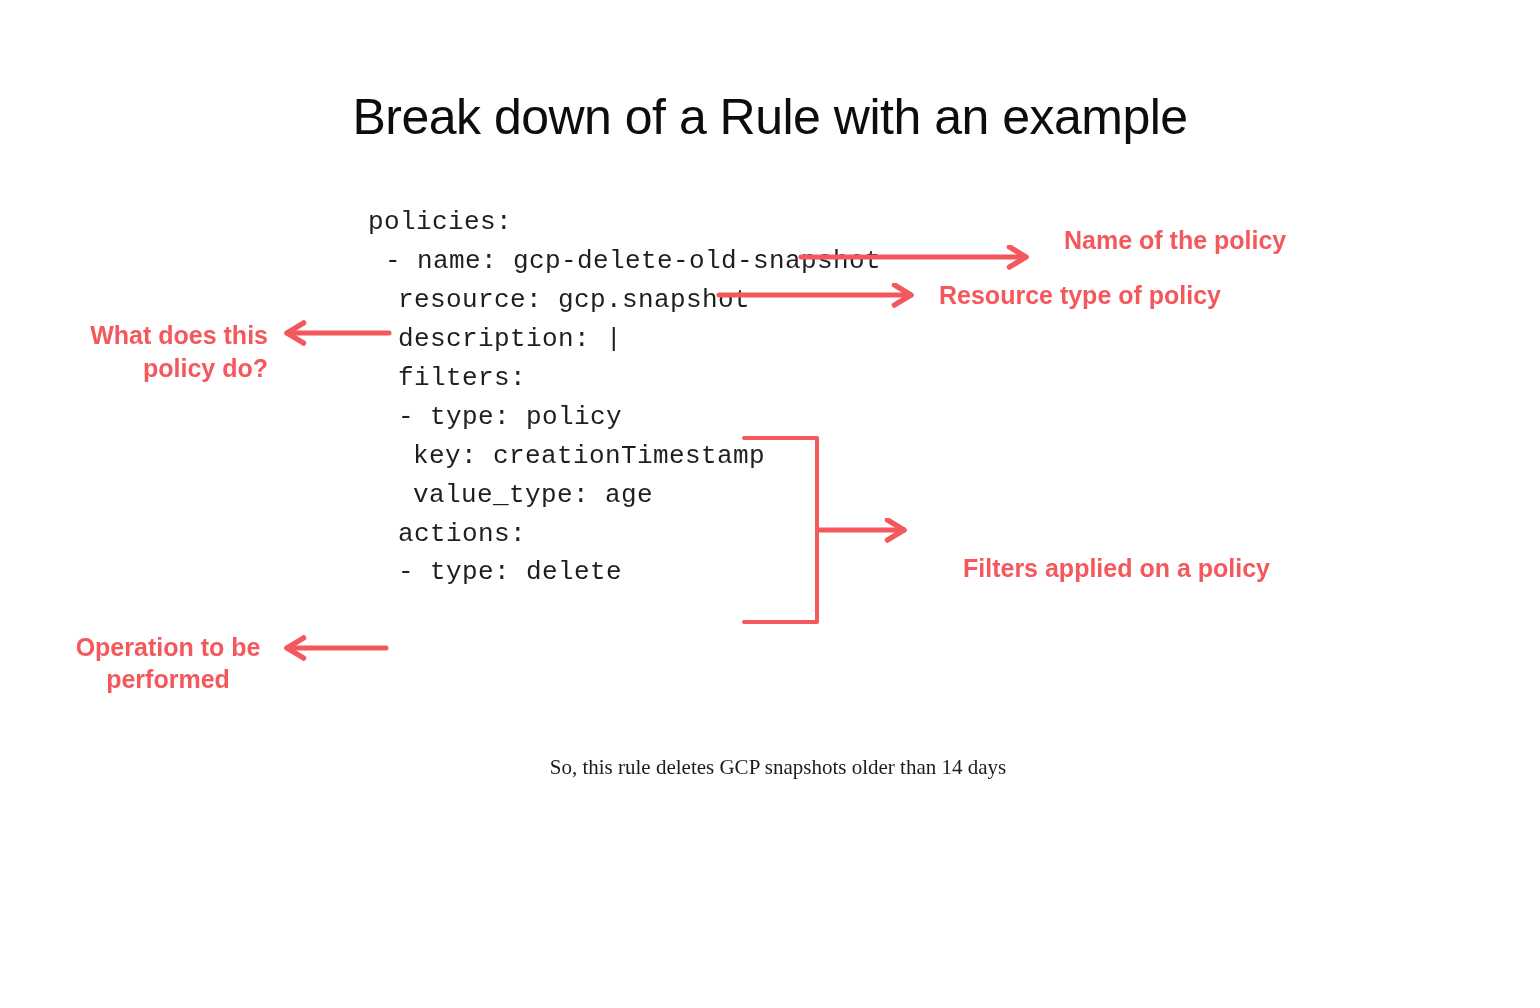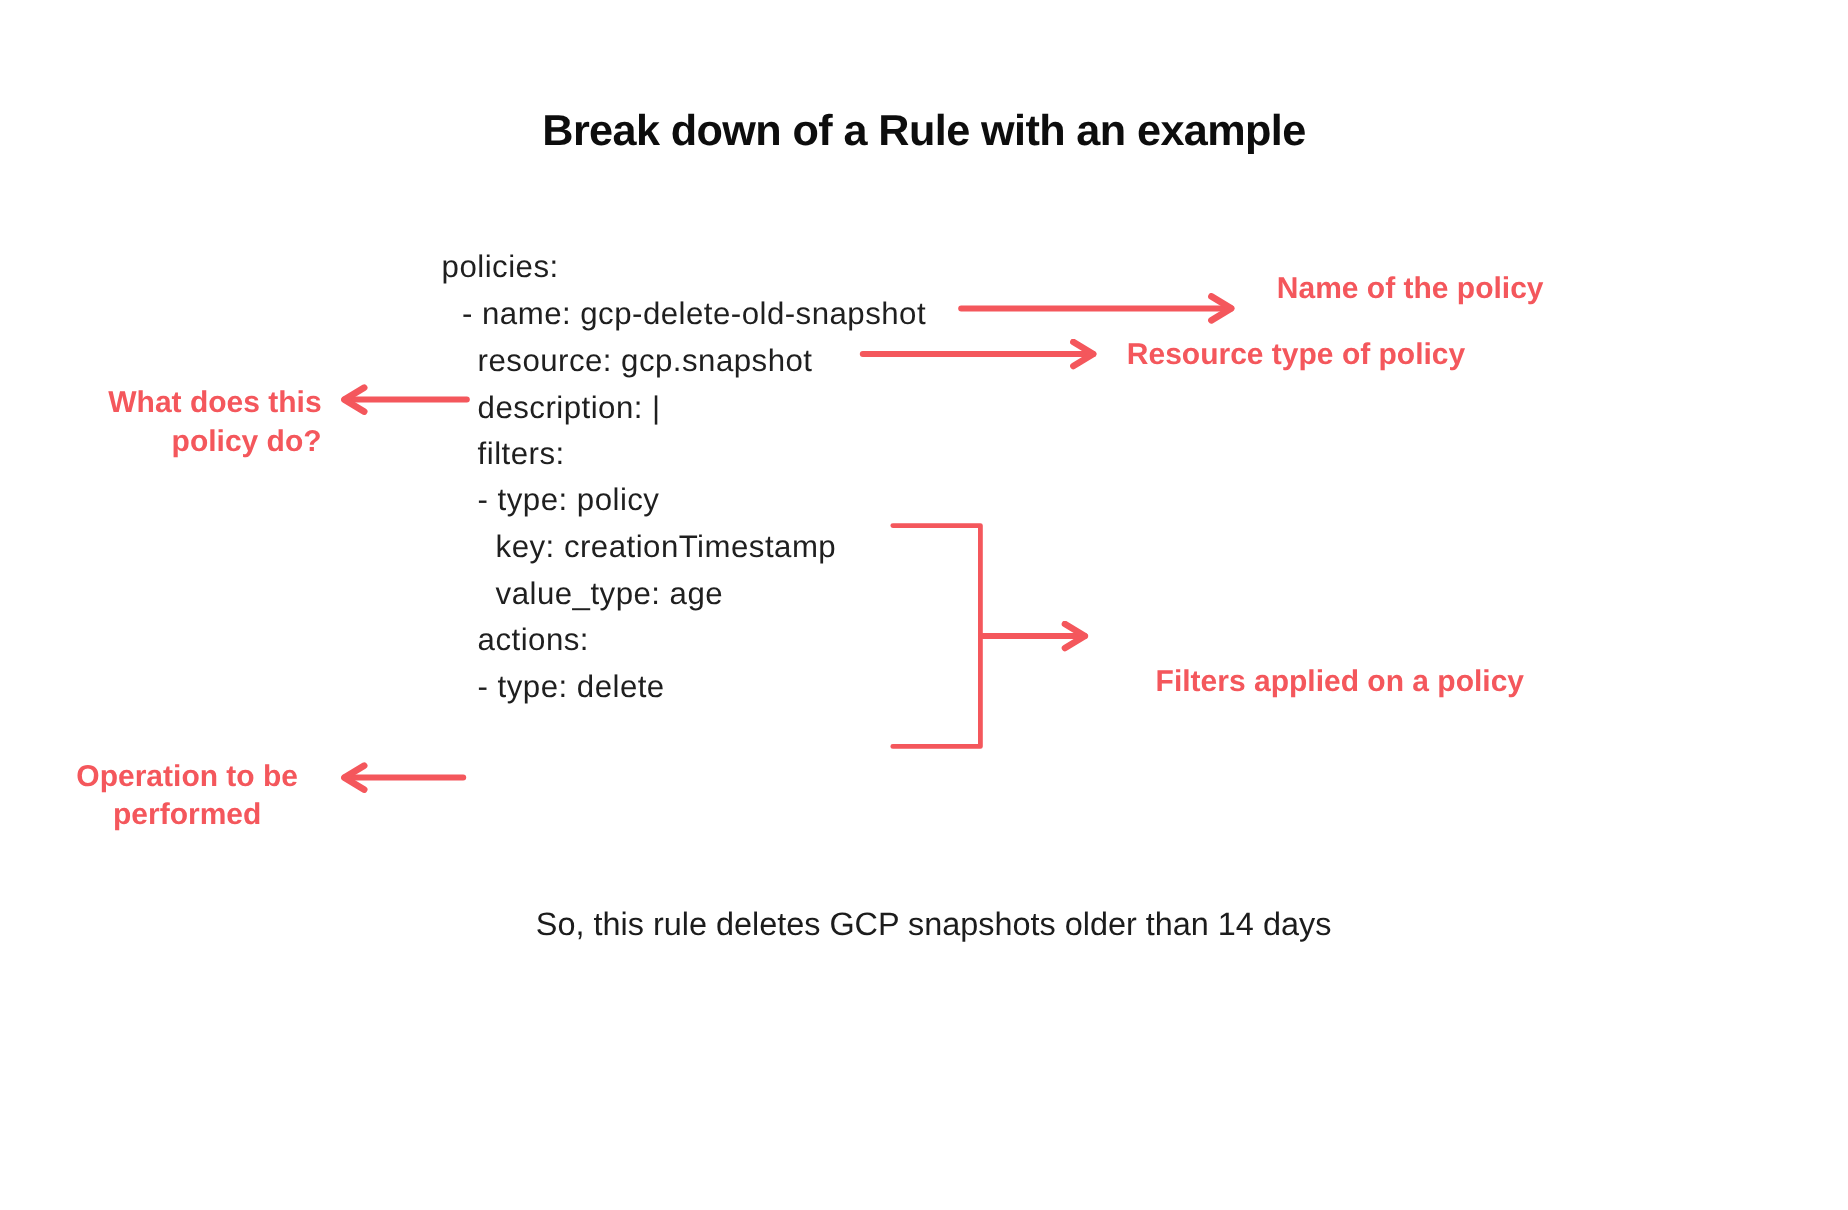--- a/index.html
+++ b/index.html
@@ -18,29 +18,29 @@
   .canvas {
     position: relative;
     width: 1540px; height: 1008px;
     background: #ffffff;
   }
   .title {
     position: absolute;
     left: 0; right: 0; top: 88px;
     text-align: center;
     font-family: "Liberation Sans", sans-serif;
-    font-weight: bold;
-    font-size: 36px;
+    font-weight: normal;
+    font-size: 50px;
     letter-spacing: -0.5px;
     color: var(--title-text);
   }
   .code {
     position: absolute;
     left: 368px; top: 203px;
-    font-family: Liberation Sans, sans-serif;
+    font-family: Liberation Mono, monospace;
     font-weight: 400;
     font-size: 26px;
     letter-spacing: 0.4px;
     color: var(--code-text);
   }
   .cl { height: 38.9px; display: flex; align-items: center; white-space: pre; }
   .ind1 { padding-left: 17px; }
   .ind2 { padding-left: 30px; }
   .ind3 { padding-left: 45px; }
   .ann {
@@ -52,28 +52,28 @@
     white-space: nowrap;
   }
   .ann-block {
     white-space: normal;
     text-align: center;
   }
   #ann-name     { left: 1064px; top: 226px; }
   #ann-resource { left: 939px;  top: 281px; }
   #ann-filters  { left: 963px;  top: 517px; margin-top: 37px; }
   #ann-desc     { left: 68px;   top: 319px; width: 200px; line-height: 33px; text-align: right; }
-  #ann-actions  { left: 56px;   top: 631px; width: 200px; line-height: 32px; }
+  #ann-actions  { left: 68px;   top: 631px; width: 200px; line-height: 32px; }
   .conclusion {
     position: absolute;
     left: 16px; right: 0; top: 755px;
     text-align: center;
-    font-family: Liberation Sans, sans-serif;
+    font-family: Liberation Serif, serif;
     font-weight: 400;
-    font-size: 27px;
+    font-size: 21px;
     color: var(--conclusion-text);
   }
   .overlay {
     position: absolute;
     left: 0; top: 0;
     pointer-events: none;
   }
   .arrow-line {
     stroke: var(--accent);
     stroke-width: 5;

